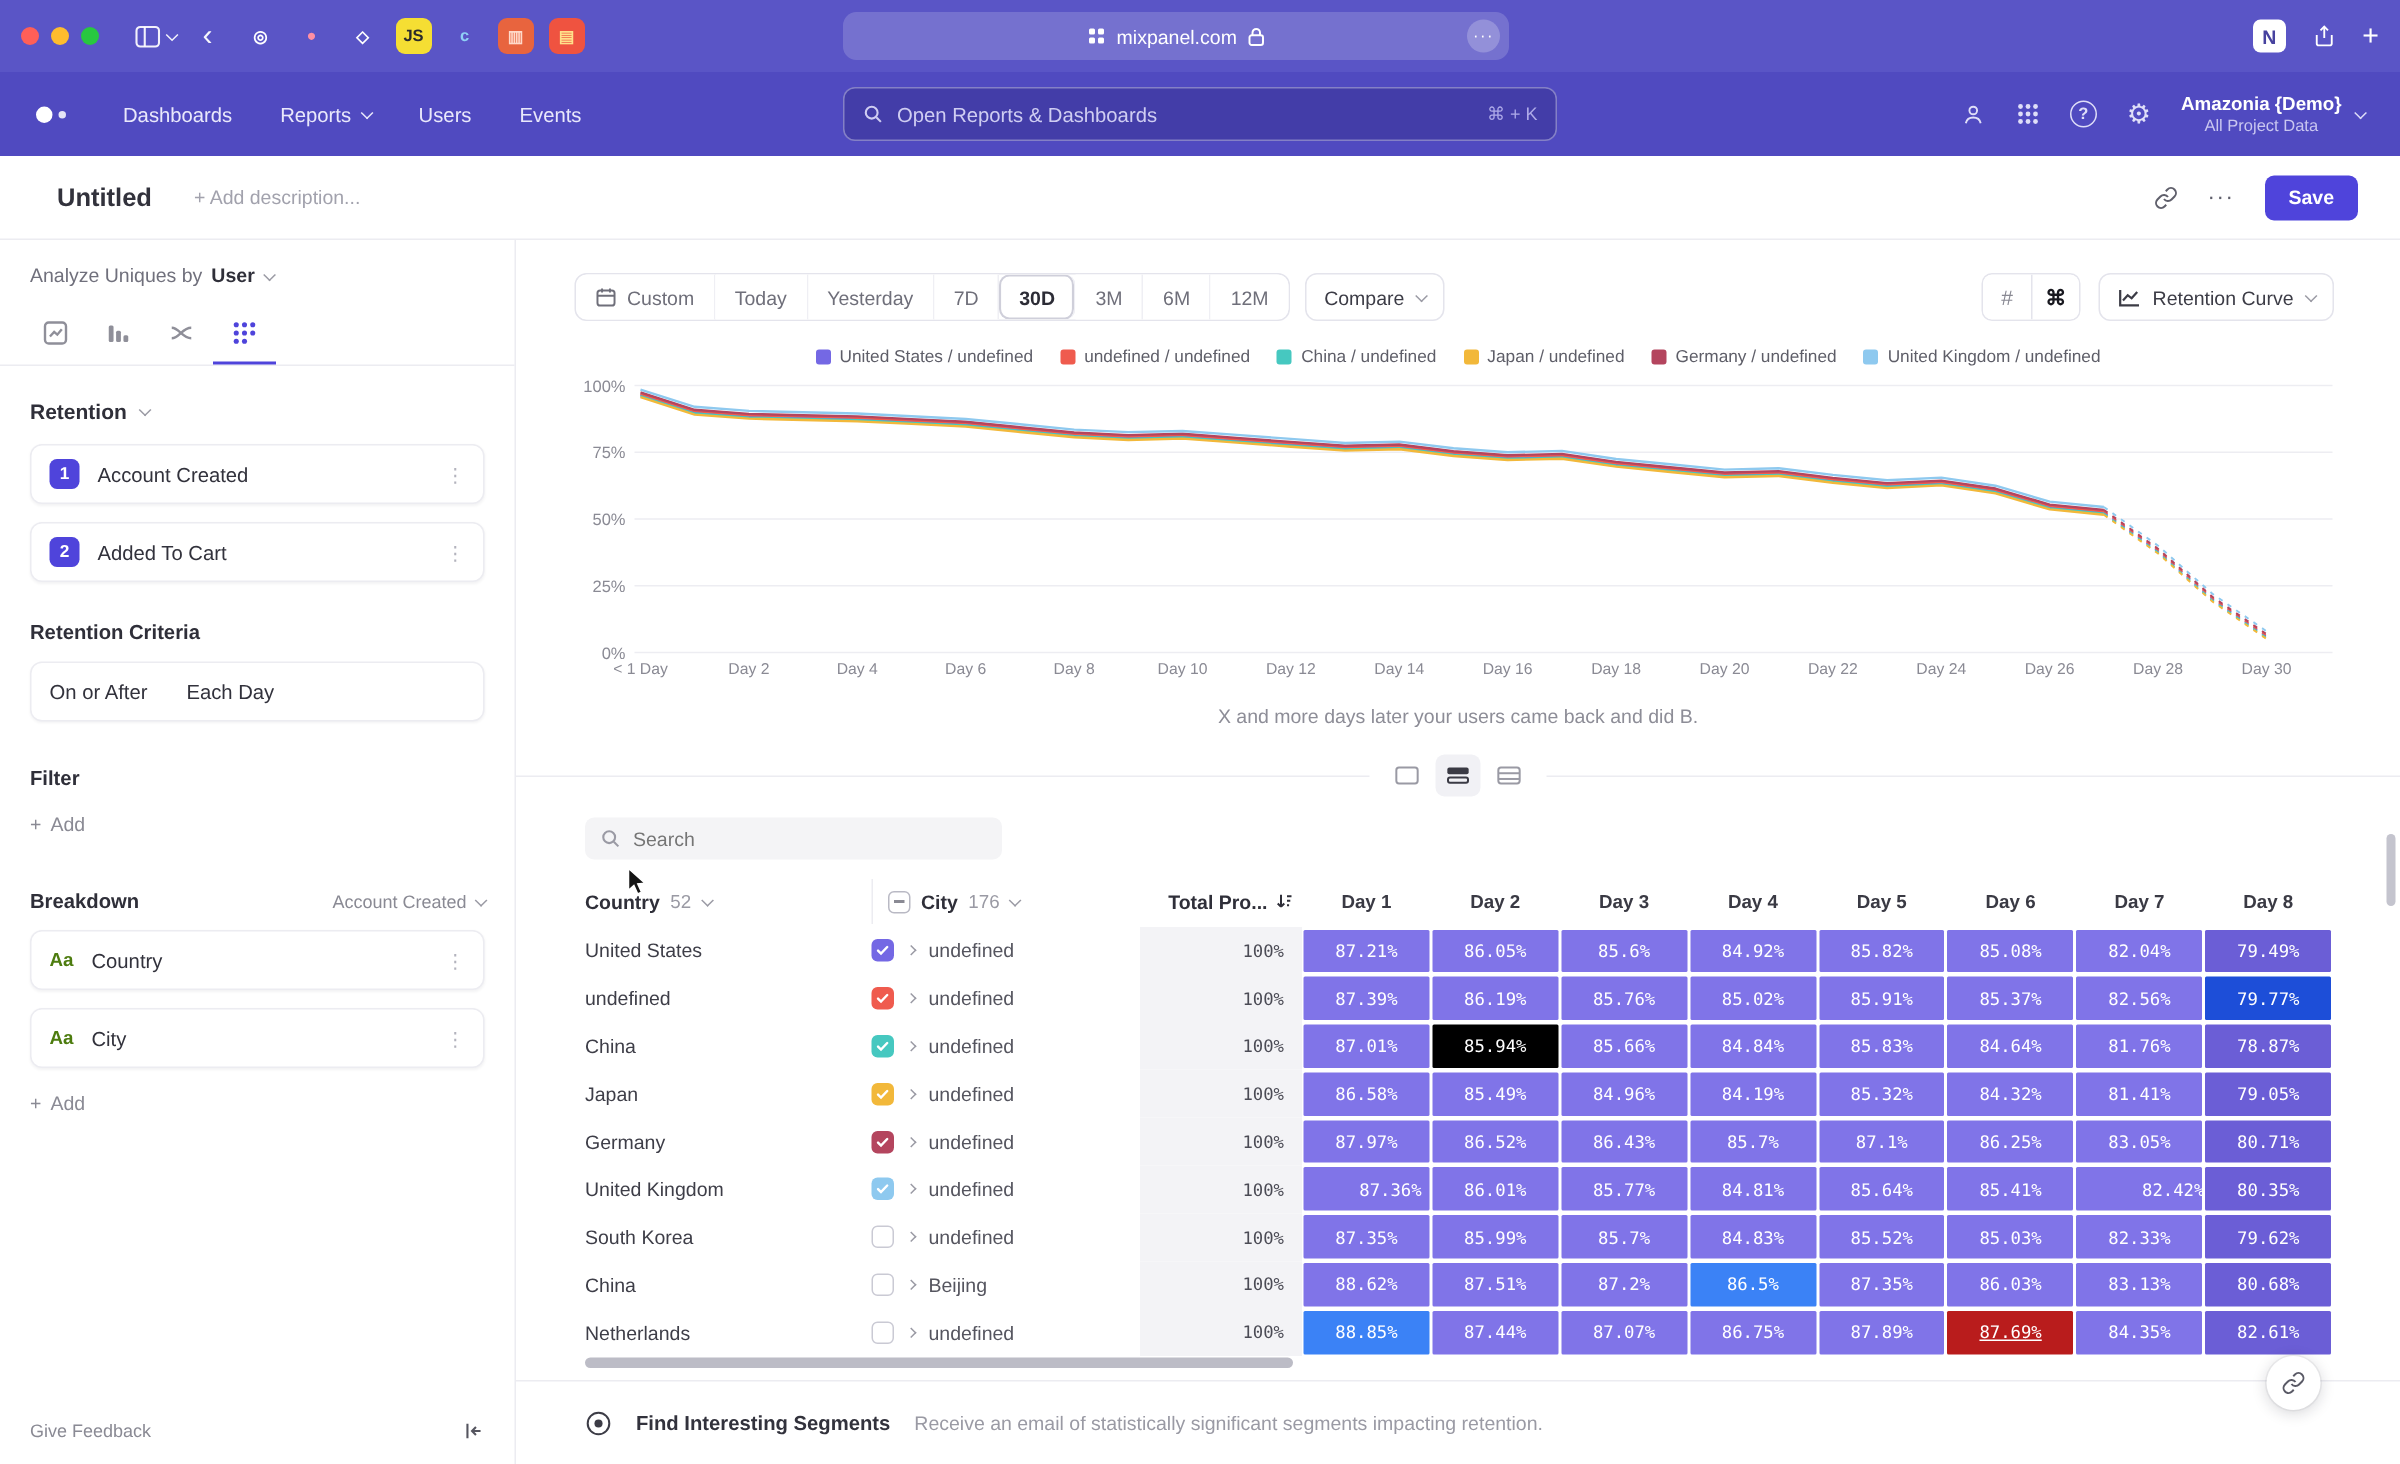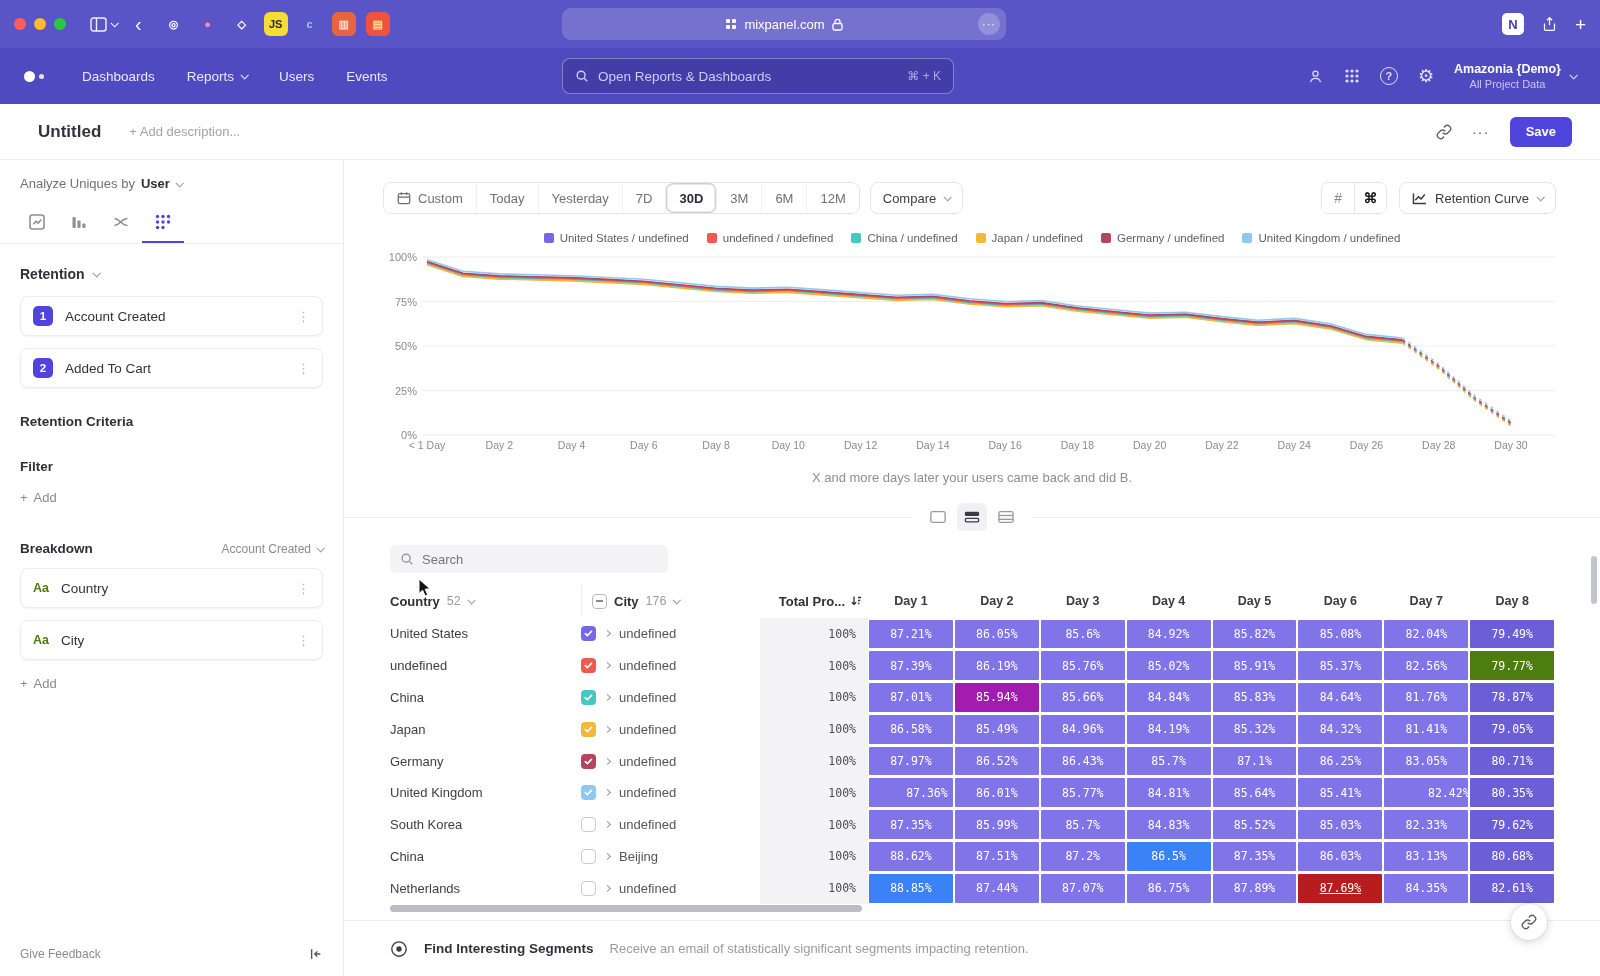--- a/index.html
+++ b/index.html
@@ -21,21 +21,21 @@
   .chrome-right{margin-left:auto;display:flex;align-items:center;gap:18px;}
   .notion-badge{width:22px;height:22px;border-radius:5px;background:#fff;color:#47429f;display:grid;place-items:center;font-weight:700;font-size:13px;}
   .plus-glyph{font-size:19px;line-height:1;}
 
   
   .app-bar{position:absolute;top:48px;left:0;right:0;height:56px;background:#504ac0;display:flex;align-items:center;padding:0 24px;color:#e9e8fb;}
   .logo-dots{display:flex;align-items:flex-end;gap:4px;margin-right:38px;}
   .dot-b{width:11px;height:11px;border-radius:50%;background:#fff;}
   .dot-s{width:5px;height:5px;border-radius:50%;background:rgba(255,255,255,.85);margin-bottom:3px;}
   .nav-item{font-size:13.5px;margin-right:32px;display:flex;align-items:center;gap:7px;color:#e9e8fb;}
-  .app-search{position:absolute;left:562px;top:10px;width:392px;height:36px;border:1px solid rgba(255,255,255,.35);background:rgba(22,16,80,.22);border-radius:8px;display:flex;align-items:center;padding:0 12px;gap:9px;font-size:13.5px;color:#cfcdf2;}
+  .app-search{position:absolute;left:562px;top:10px;width:476px;height:36px;border:1px solid rgba(255,255,255,.35);background:rgba(22,16,80,.22);border-radius:8px;display:flex;align-items:center;padding:0 12px;gap:9px;font-size:13.5px;color:#cfcdf2;}
   .app-search .shortcut{margin-left:auto;color:#aeaae8;font-size:12px;}
   .appbar-right{margin-left:auto;display:flex;align-items:center;gap:20px;color:#dfdef8;}
   .help-circle{width:18px;height:18px;border:1.5px solid #dfdef8;border-radius:50%;display:grid;place-items:center;font-size:11px;font-weight:700;}
   .gear-glyph{font-size:18px;line-height:1;}
   .project{display:flex;align-items:center;gap:9px;}
   .project .pname{font-size:12.5px;font-weight:700;color:#fff;line-height:1.3;}
   .project .psub{font-size:11px;color:#c9c6f0;line-height:1.2;}
 
   
   .report-bar{position:absolute;top:104px;left:0;right:0;height:56px;background:#fff;border-bottom:1px solid #ececf1;display:flex;align-items:center;padding:0 28px;}
@@ -307,20 +307,24 @@
     <span class="badge">1</span>
     <span class="card-label">Account Created</span>
     <span class="kebab">⋮</span>
   </div>
   <div class="card">
     <span class="badge">2</span>
     <span class="card-label">Added To Cart</span>
     <span class="kebab">⋮</span>
   </div>
   <div class="small-head crit-head">Retention Criteria</div>
+  <div class="card crit-card">
+    <span>On or After</span>
+    <span>Each Day</span>
+  </div>
   <div class="small-head f-head">Filter</div>
   <button class="add-link">
     <span>+</span>
       <span>Add</span>
   </button>
   <div class="bd-row">
     <span class="small-head">Breakdown</span>
     <button class="bd-scope">
       <span>Account Created</span>
         <span class="chev chev-gray"></span>
@@ -609,42 +613,42 @@
         <div class="td-day">
           <div class="pc" style="background: rgb(128, 116, 232);">85.91%</div>
         </div>
         <div class="td-day">
           <div class="pc" style="background: rgb(128, 116, 232);">85.37%</div>
         </div>
         <div class="td-day">
           <div class="pc" style="background: rgb(128, 116, 232);">82.56%</div>
         </div>
         <div class="td-day">
-          <div class="pc" style="background: #4d7c0f;">79.77%</div>
+          <div class="pc" style="background: #1d4ed8;">79.77%</div>
         </div>
       </div>
       <div class="trow">
         <div class="td-country">China</div>
         <div class="td-city">
           <span class="cb checked" style="background: rgb(70, 200, 192);">
             <svg viewBox="0 0 10 10" width="9" height="9">
               <path d="M1.5 5.2l2.2 2.2 4.6-4.8" fill="none" stroke="#fff" stroke-width="1.8" stroke-linecap="round"></path>
             </svg>
           </span>
           <span class="chev-r"></span>
           <span>undefined</span>
         </div>
         <div class="td-total">
           <div class="tc">100%</div>
         </div>
         <div class="td-day">
           <div class="pc" style="background: rgb(128, 116, 232);">87.01%</div>
         </div>
         <div class="td-day">
-          <div class="pc" style="background: #a21caf; text-align: right;">85.94%</div>
+          <div class="pc" style="background: #000000; text-align: right;">85.94%</div>
         </div>
         <div class="td-day">
           <div class="pc" style="background: rgb(128, 116, 232);">85.66%</div>
         </div>
         <div class="td-day">
           <div class="pc" style="background: rgb(128, 116, 232);">84.84%</div>
         </div>
         <div class="td-day">
           <div class="pc" style="background: rgb(128, 116, 232);">85.83%</div>
         </div>

